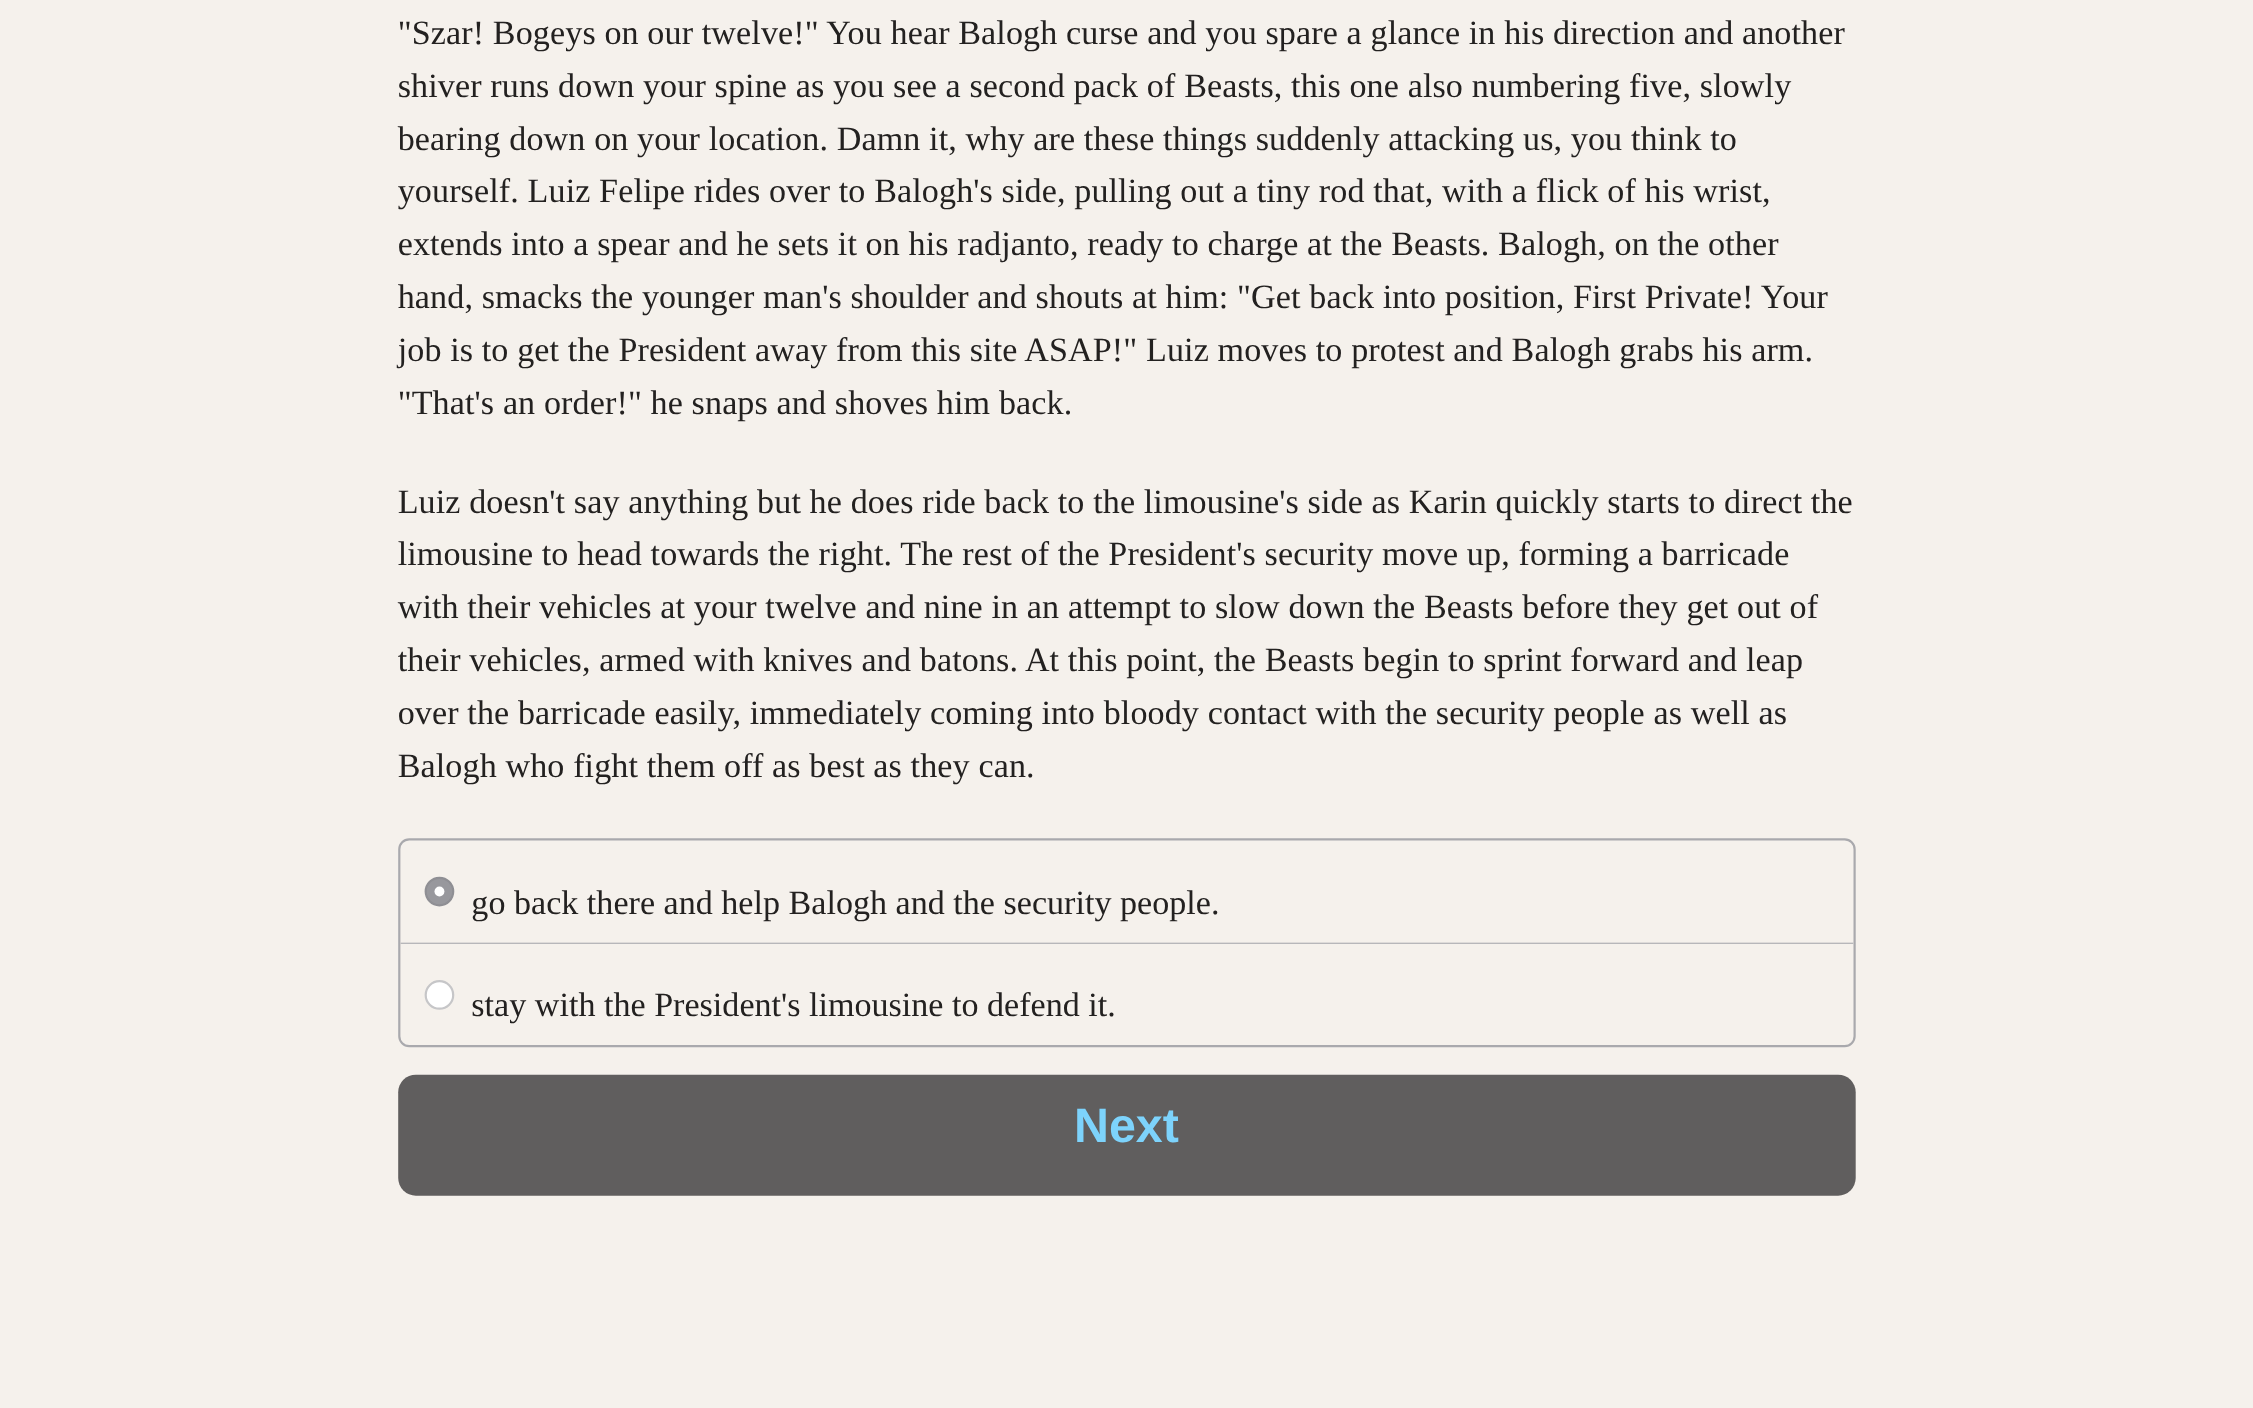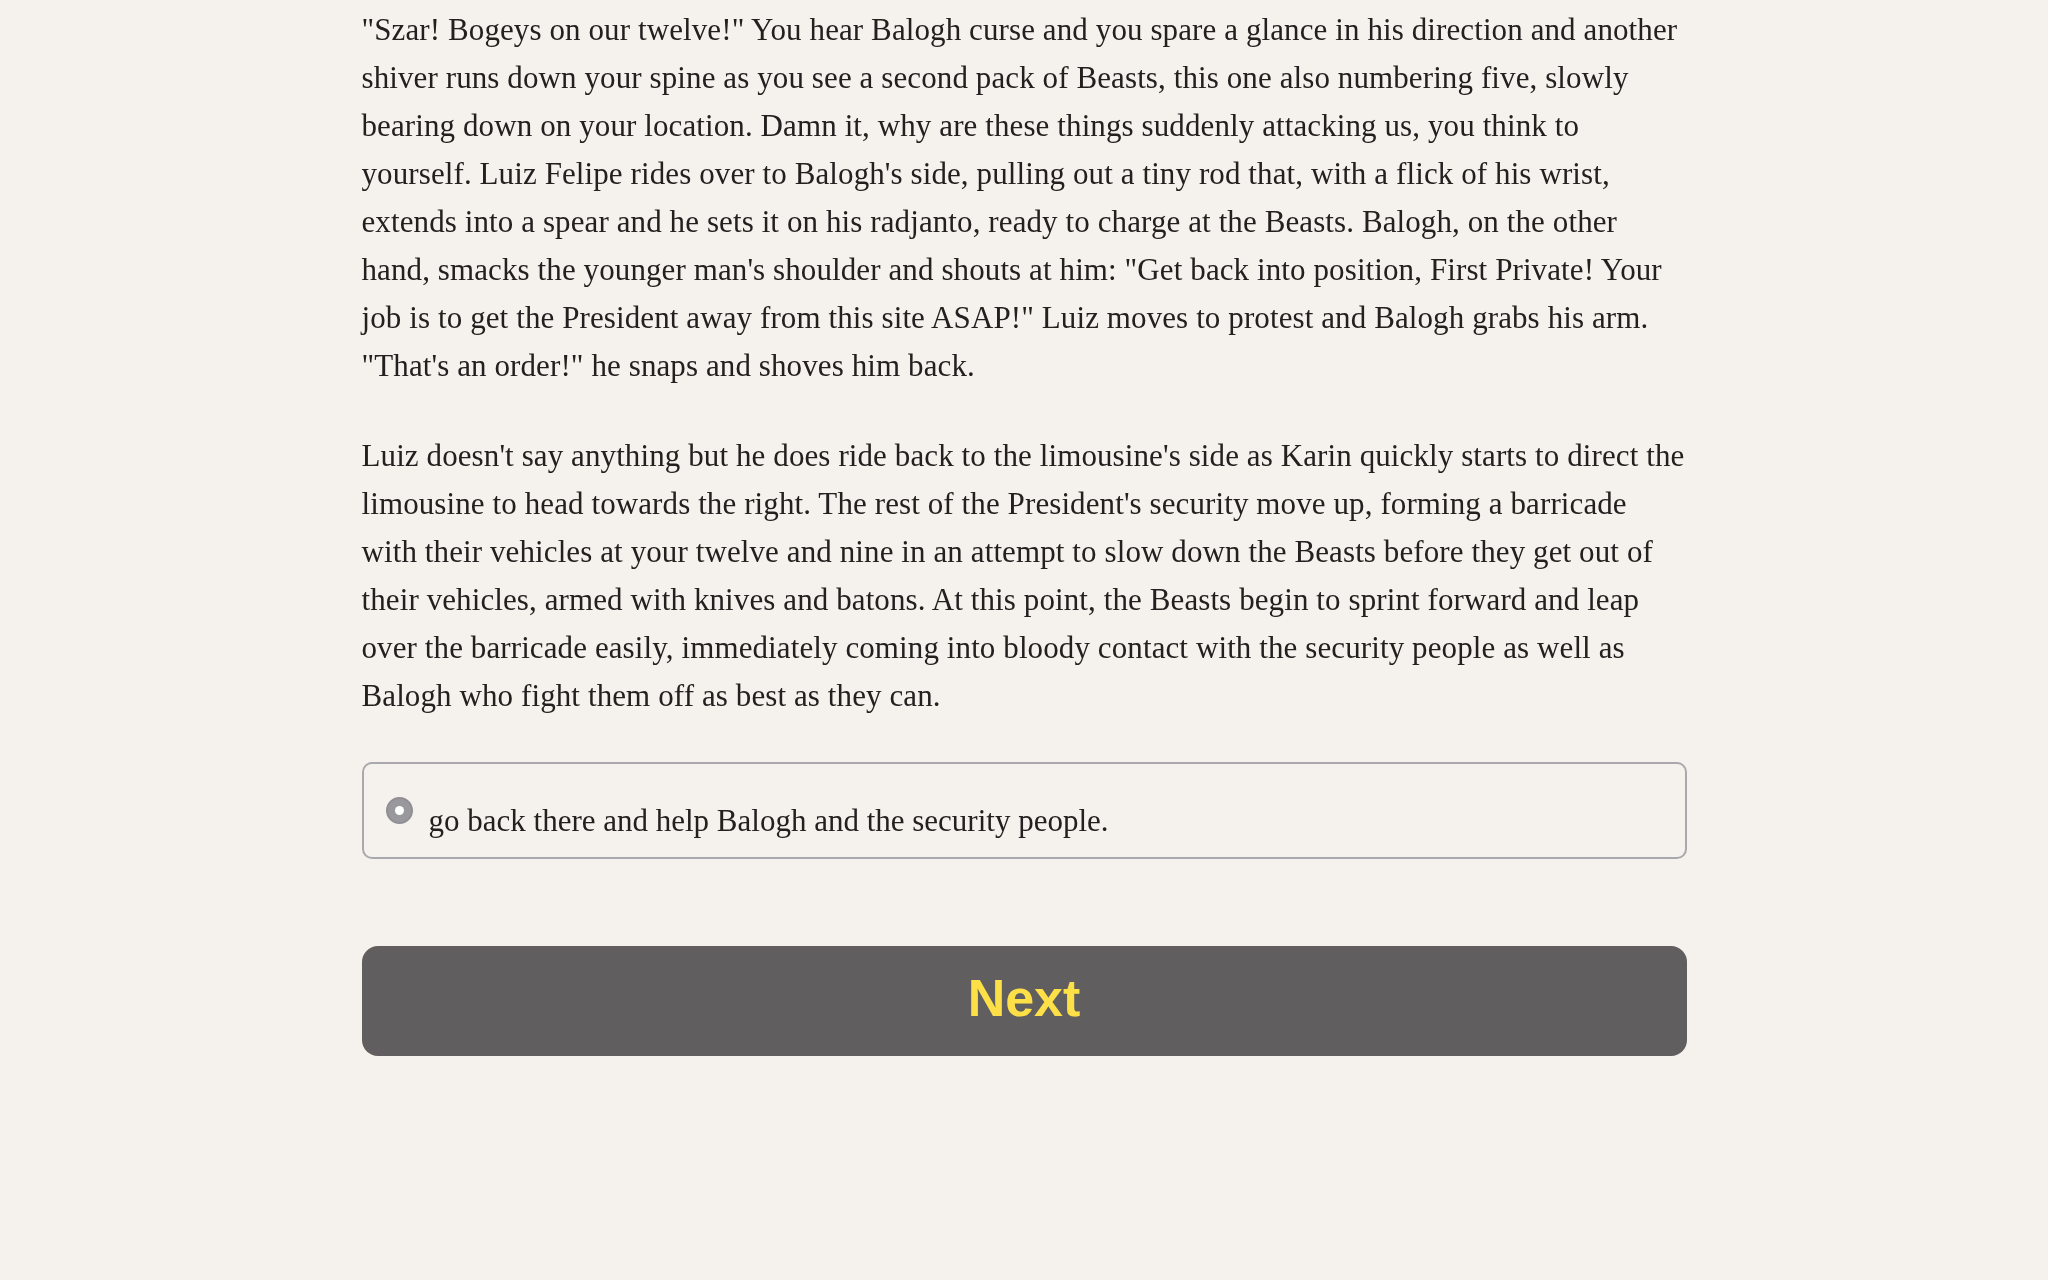--- a/index.html
+++ b/index.html
@@ -76,44 +76,48 @@
     line-height: 40px;
     margin-top: 20px;
   }
   .next-btn {
     display: flex;
     justify-content: center;
     align-items: flex-start;
     box-sizing: border-box;
     width: 1325px;
     height: 110px;
-    margin-top: 87px;
+    margin-top: 25px;
     padding-top: 22px;
     background: #605e5e;
     border: none;
     border-radius: 16px;
-    color: #fde047;
+    color: #7dd3fc;
     font-family: "Liberation Sans", "DejaVu Sans", sans-serif;
     font-weight: bold;
-    font-size: 52px;
+    font-size: 44px;
     cursor: pointer;
   }
 </style>
 </head>
 <body>
 
 <main class="page">
 
   <div class="story-text">
     <p>"Szar! Bogeys on our twelve!" You hear Balogh curse and you spare a glance in his direction and another shiver runs down your spine as you see a second pack of Beasts, this one also numbering five, slowly bearing down on your location. Damn it, why are these things suddenly attacking us, you think to yourself. Luiz Felipe rides over to Balogh's side, pulling out a tiny rod that, with a flick of his wrist, extends into a spear and he sets it on his radjanto, ready to charge at the Beasts. Balogh, on the other hand, smacks the younger man's shoulder and shouts at him: "Get back into position, First Private! Your job is to get the President away from this site ASAP!" Luiz moves to protest and Balogh grabs his arm. "That's an order!" he snaps and shoves him back.</p>
     <p>Luiz doesn't say anything but he does ride back to the limousine's side as Karin quickly starts to direct the limousine to head towards the right. The rest of the President's security move up, forming a barricade with their vehicles at your twelve and nine in an attempt to slow down the Beasts before they get out of their vehicles, armed with knives and batons. At this point, the Beasts begin to sprint forward and leap over the barricade easily, immediately coming into bloody contact with the security people as well as Balogh who fight them off as best as they can.</p>
   </div>
 
   <div class="choice-box" role="radiogroup">
     <label class="choice-row">
       <span class="radio selected" role="radio" aria-checked="true"></span>
       <span class="choice-label">go back there and help Balogh and the security people.</span>
     </label>
+    <label class="choice-row">
+      <span class="radio unselected" role="radio" aria-checked="false"></span>
+      <span class="choice-label">stay with the President's limousine to defend it.</span>
+    </label>
   </div>
 
   <button class="next-btn">Next</button>
 
 </main>
 
 </body></html>

